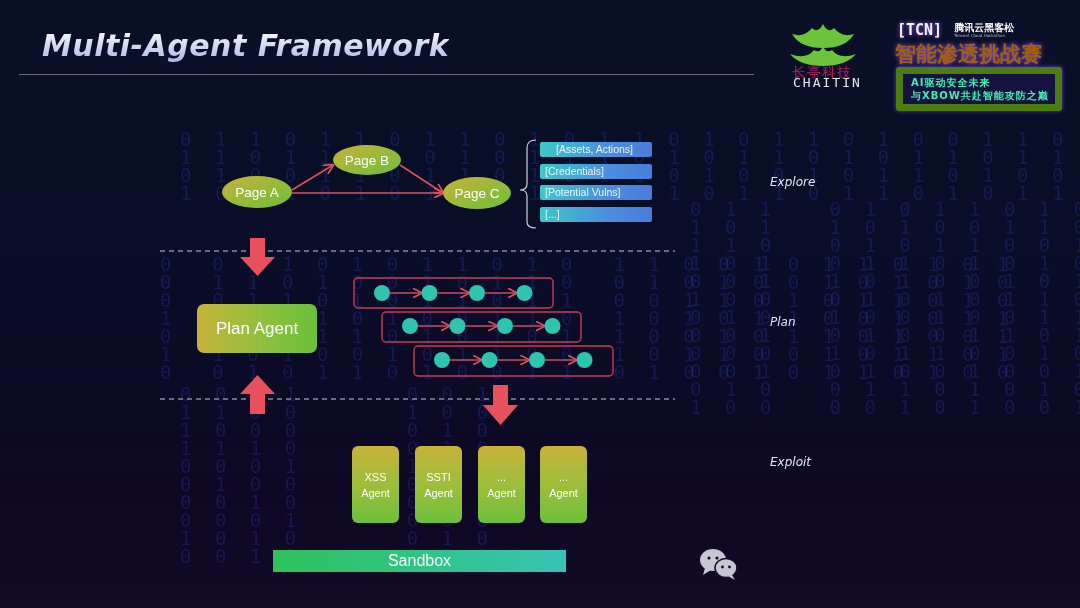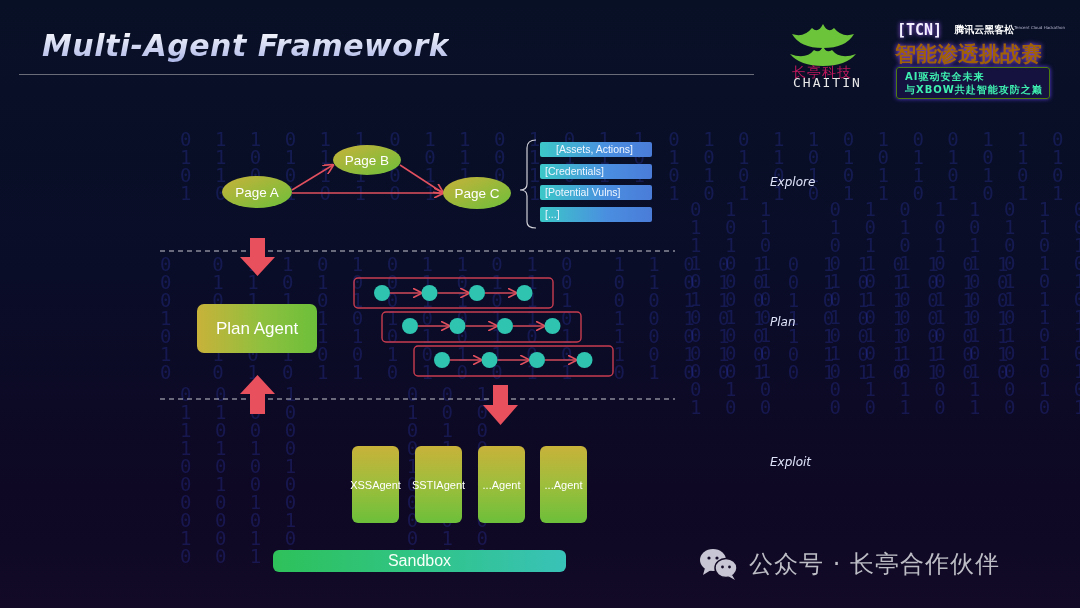--- a/index.html
+++ b/index.html
@@ -26,21 +26,21 @@
   .logo-cn { position: absolute; left: 792px; top: 64px; font-size: 14px; color: #be185d; letter-spacing: 1px; }
   .logo-en { position: absolute; left: 793px; top: 75px; font-size: 13px; color: #e8e8e8; letter-spacing: 2px; font-family: "DejaVu Sans Mono", monospace; }
 
   .badge-top { position: absolute; left: 897px; top: 21px; display: flex; align-items: center; gap: 12px; }
   .badge-tcn { font-size: 15px; font-weight: bold; color: #f4f0ff; font-family: "DejaVu Sans Mono", monospace; text-shadow: 0 0 4px #a060ff; }
   .badge-sub { font-size: 10px; color: #ffffff; font-weight: bold; line-height: 10px; }
   .badge-sub-en { font-size: 4px; color: #b8b8d0; }
   .badge-main { position: absolute; left: 895px; top: 40px; font-size: 21px; font-weight: bold; color: #a16207; letter-spacing: 0px; text-shadow: 0 0 5px #9050ff; }
   .badge-box {
     position: absolute; left: 896px; top: 67px; width: 152px; height: 30px;
-    border: 1px solid #4d7c0f; border-radius: 3px; background: rgba(30, 20, 80, 0.6);
+    border: 7px solid #4d7c0f; border-radius: 3px; background: rgba(30, 20, 80, 0.6);
     box-shadow: 0 0 4px #5a3ae0;
   }
   .badge-l1, .badge-l2 { position: absolute; left: 8px; font-size: 10px; font-weight: bold; color: #3ef0b0; letter-spacing: 1px; }
   .badge-l1 { top: 2px; } .badge-l2 { top: 15px; }
 
   svg.diagram { position: absolute; left: 0; top: 0; }
 
   .node-text { font-family: "Liberation Sans", sans-serif; fill: #ffffff; }
   .info-box {
     position: absolute; left: 540px; width: 112px; height: 15px;
@@ -51,27 +51,27 @@
   .plan-agent {
     position: absolute; left: 197px; top: 304px; width: 120px; height: 49px;
     border-radius: 7px; background: linear-gradient(90deg, #c8b23a 0%, #8ec03e 55%, #6cbf3a 100%);
     color: #fff; font-family: "Liberation Sans", sans-serif; font-size: 17px;
     display: flex; align-items: center; justify-content: center;
   }
   .exploit-agent {
     position: absolute; top: 446px; width: 47px; height: 77px; border-radius: 6px;
     background: linear-gradient(180deg, #c8b23a 0%, #9ebe3c 50%, #6cbf3a 100%);
     color: #fff; font-family: "Liberation Sans", sans-serif; font-size: 11px;
-    display: flex; flex-direction: row; align-items: center; justify-content: center; text-align: center; line-height: 16px;
+    display: flex; flex-direction: column; align-items: center; justify-content: center; text-align: center; line-height: 16px;
   }
   .sandbox {
     position: absolute; left: 273px; top: 550px; width: 293px; height: 22px;
     background: linear-gradient(90deg, #2ec15a 0%, #30c486 50%, #38c2b8 100%);
     color: #f6fff8; font-family: "Liberation Sans", sans-serif; font-size: 16px;
-    display: flex; align-items: center; justify-content: center; border-radius: 6px;
+    display: flex; align-items: center; justify-content: center;
   }
   .phase {
     position: absolute; left: 770px; font-size: 12px; font-style: italic; color: #dfe4fa;
     font-family: "DejaVu Sans", sans-serif;
   }
   .watermark { position: absolute; left: 697px; top: 547px; display: flex; align-items: center; gap: 8px; }
   .watermark-text { font-size: 24px; color: #bdbdc6; letter-spacing: 1px; }
 </style>
 </head>
 <body>
@@ -115,21 +115,21 @@
 
 <svg class="logo" viewBox="0 0 74 80">
   <path d="M6 14 Q18 18 26 8 Q32 14 37 4 Q42 14 48 8 Q56 18 68 14 Q60 28 37 28 Q14 28 6 14 Z" fill="#6cc43a"></path>
   <path d="M4 34 Q20 40 28 30 Q34 34 37 26 Q40 34 46 30 Q54 40 70 34 Q60 46 37 46 Q14 46 4 34 Z" fill="#6cc43a"></path>
 </svg>
 <div class="logo-cn">长亭科技</div>
 <div class="logo-en">CHAITIN</div>
 
 <div class="badge-top">
   <span class="badge-tcn">[TCN]</span>
-  <span style="display:flex; flex-direction:row;">
+  <span style="display:flex; flex-direction:column;">
     <span class="badge-sub">腾讯云黑客松</span>
     <span class="badge-sub-en">Tencent Cloud Hackathon</span>
   </span>
 </div>
 <div class="badge-main">智能渗透挑战赛</div>
 <div class="badge-box">
   <div class="badge-l1">AI驱动安全未来</div>
   <div class="badge-l2">与XBOW共赴智能攻防之巅</div>
 </div>
 
@@ -242,14 +242,13 @@
   <svg width="44" height="34" viewBox="0 0 44 34">
     <ellipse cx="16" cy="13" rx="13" ry="11" fill="#c8c6d4"></ellipse>
     <path d="M8 21 L6 28 L14 23 Z" fill="#c8c6d4"></path>
     <ellipse cx="29" cy="21" rx="11" ry="9.5" fill="#c8c6d4" stroke="#120a26" stroke-width="1.5"></ellipse>
     <path d="M35 28 L38 33 L31 29 Z" fill="#c8c6d4"></path>
     <circle cx="12" cy="11" r="1.6" fill="#120a26"></circle>
     <circle cx="20" cy="11" r="1.6" fill="#120a26"></circle>
     <circle cx="25.5" cy="20" r="1.4" fill="#120a26"></circle>
     <circle cx="32.5" cy="20" r="1.4" fill="#120a26"></circle>
   </svg>
-  <span class="watermark-text">公众号 · 长亭合作伙伴</span>
 </div>
 
 </body></html>

